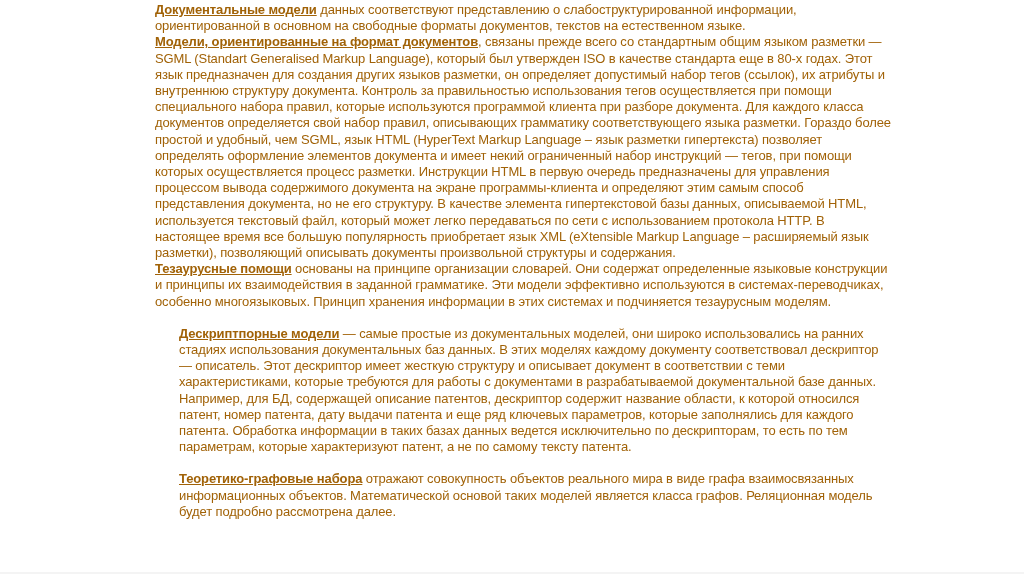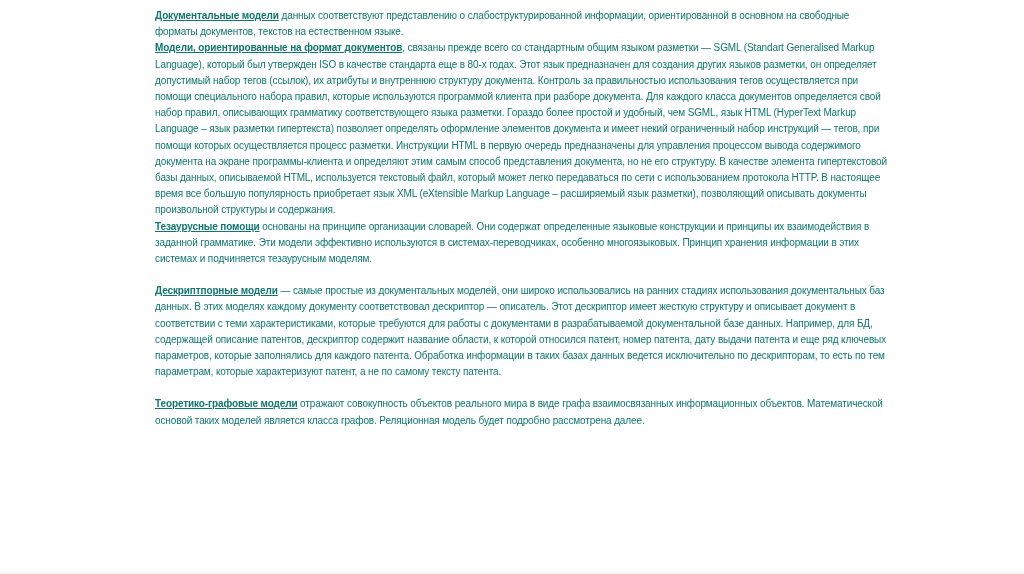--- a/index.html
+++ b/index.html
@@ -10,34 +10,35 @@
     width: 1024px;
     height: 574px;
     background: #ffffff;
     overflow: hidden;
     position: relative;
     font-family: "Liberation Sans", sans-serif;
   }
   .text-column {
     position: absolute;
     left: 155px;
-    top: 8px;
+    top: 2px;
     width: 737px;
-    color: #0f766e;
-    font-size: 10px;
+    color: #a16207;
+    font-size: 13px;
     line-height: 16.2px;
     letter-spacing: -0.12px;
     text-align: left;
   }
   .text-column p {
     margin: 0;
     padding: 0;
   }
   .text-column p.gap {
     margin-top: 16px;
+    margin-left: 24px;
   }
   .lead {
     font-weight: bold;
     text-decoration: underline;
   }
   .bottom-edge-line {
     position: absolute;
     left: 0;
     bottom: 0;
     width: 1024px;
@@ -51,17 +52,17 @@
 <div class="text-column">
 
   <p><span class="lead">Документальные модели</span><span> данных соответствуют представлению о слабоструктурированной информации, ориентированной в основном на свободные форматы документов, текстов на естественном языке.</span></p>
 
   <p><span class="lead">Модели, ориентированные на формат документов</span><span>, связаны прежде всего со стандартным общим языком разметки — SGML (Standart Generalised Markup Language), который был утвержден ISO в качестве стандарта еще в 80-х годах. Этот язык предназначен для создания других языков разметки, он определяет допустимый набор тегов (ссылок), их атрибуты и внутреннюю структуру документа. Контроль за правильностью использования тегов осуществляется при помощи специального набора правил, которые используются программой клиента при разборе документа. Для каждого класса документов определяется свой набор правил, описывающих грамматику соответствующего языка разметки. Гораздо более простой и удобный, чем SGML, язык HTML (HyperText Markup Language – язык разметки гипертекста) позволяет определять оформление элементов документа и имеет некий ограниченный набор инструкций — тегов, при помощи которых осуществляется процесс разметки. Инструкции HTML в первую очередь предназначены для управления процессом вывода содержимого документа на экране программы-клиента и определяют этим самым способ представления документа, но не его структуру. В качестве элемента гипертекстовой базы данных, описываемой HTML, используется текстовый файл, который может легко передаваться по сети с использованием протокола HTTP. В настоящее время все большую популярность приобретает язык XML (eXtensible Markup Language – расширяемый язык разметки), позволяющий описывать документы произвольной структуры и содержания.</span></p>
 
   <p><span class="lead">Тезаурусные помощи</span><span> основаны на принципе организации словарей. Они содержат определенные языковые конструкции и принципы их взаимодействия в заданной грамматике. Эти модели эффективно используются в системах-переводчиках, особенно многоязыковых. Принцип хранения информации в этих системах и подчиняется тезаурусным моделям.</span></p>
 
   <p class="gap"><span class="lead">Дескриптпорные модели</span><span> — самые простые из документальных моделей, они широко использовались на ранних стадиях использования документальных баз данных. В этих моделях каждому документу соответствовал дескриптор — описатель. Этот дескриптор имеет жесткую структуру и описывает документ в соответствии с теми характеристиками, которые требуются для работы с документами в разрабатываемой документальной базе данных. Например, для БД, содержащей описание патентов, дескриптор содержит название области, к которой относился патент, номер патента, дату выдачи патента и еще ряд ключевых параметров, которые заполнялись для каждого патента. Обработка информации в таких базах данных ведется исключительно по дескрипторам, то есть по тем параметрам, которые характеризуют патент, а не по самому тексту патента.</span></p>
 
-  <p class="gap"><span class="lead">Теоретико-графовые модели</span><span> отражают совокупность объектов реального мира в виде графа взаимосвязанных информационных объектов. Математической основой таких моделей является класса графов. Реляционная модель будет подробно рассмотрена далее.</span></p>
+  <p class="gap"><span class="lead">Теоретико-графовые набора</span><span> отражают совокупность объектов реального мира в виде графа взаимосвязанных информационных объектов. Математической основой таких моделей является класса графов. Реляционная модель будет подробно рассмотрена далее.</span></p>
 
 </div>
 
 <div class="bottom-edge-line"></div>
 
 </body></html>

